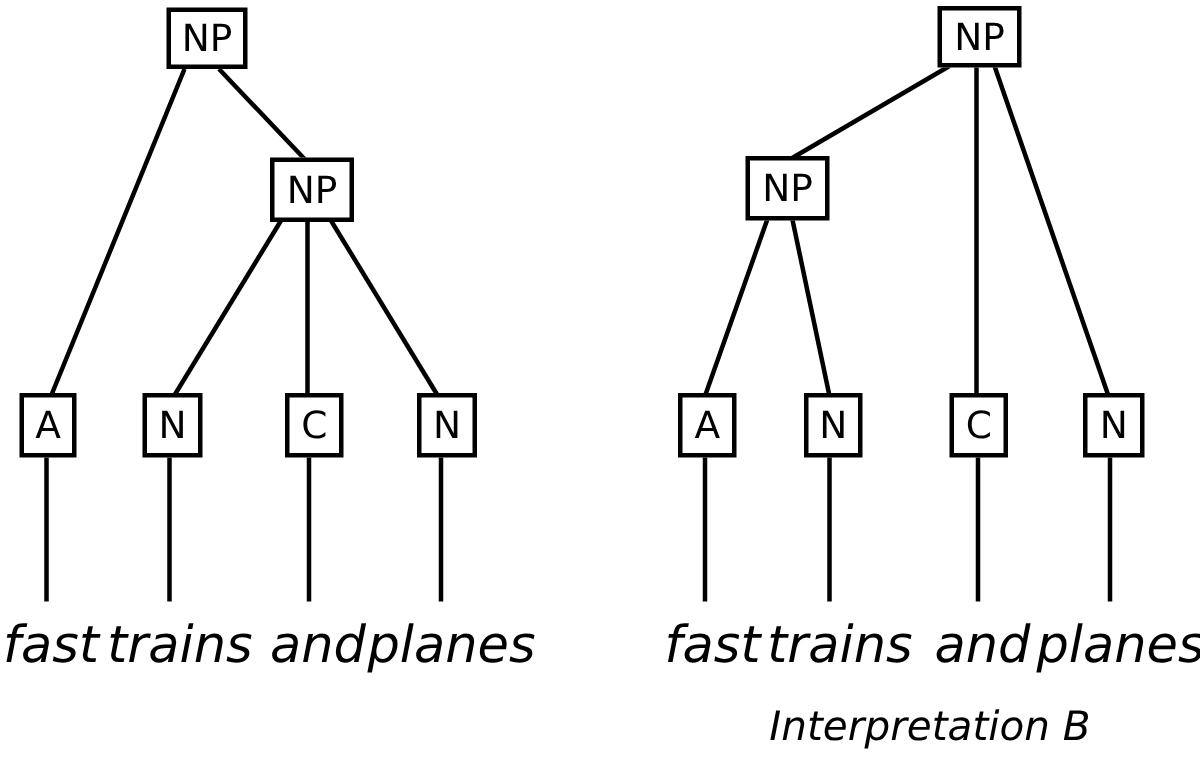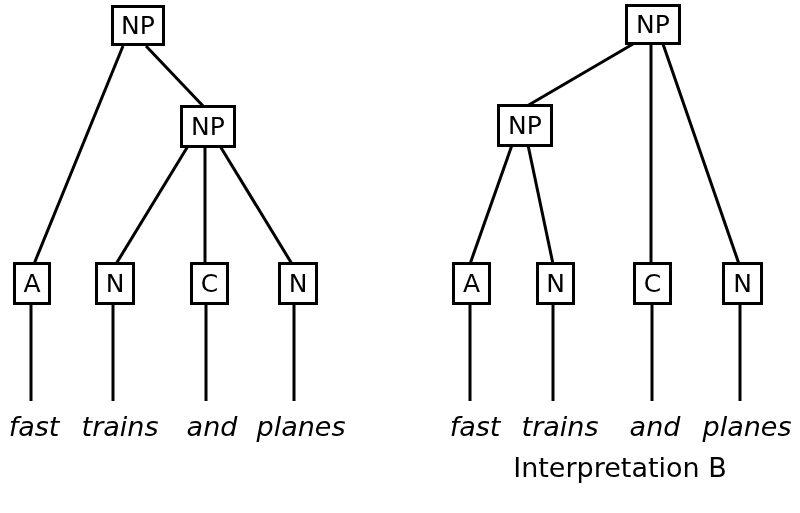--- a/index.html
+++ b/index.html
@@ -35,21 +35,21 @@
     display: flex;
     align-items: center;
     justify-content: center;
     font-size: 25px;
     line-height: 1;
     z-index: 2;
   }
   .word {
     position: absolute;
     transform: translateX(-50%);
-    font-size: 27px;
+    font-size: 34px;
     font-style: italic;
     line-height: 1;
     white-space: nowrap;
     z-index: 2;
   }
   .caption {
     position: absolute;
     transform: translateX(-50%);
     font-size: 27px;
     line-height: 1;
@@ -105,15 +105,15 @@
   <div class="node" style="left:452px; top:262px; width:39px; height:43px;">A</div>
   <div class="node" style="left:536px; top:262px; width:39px; height:43px;">N</div>
   <div class="node" style="left:633px; top:262px; width:39px; height:43px;">C</div>
   <div class="node" style="left:722px; top:262px; width:41px; height:43px;">N</div>
 
   <div class="word" style="left:475px; top:413px;">fast</div>
   <div class="word" style="left:560px; top:413px;">trains</div>
   <div class="word" style="left:655px; top:413px;">and</div>
   <div class="word" style="left:747px; top:413px;">planes</div>
 
-  <div class="caption" style="left:620px; top:454px;">Interpretation B</div>
+  <div class="caption" style="left:620px; top:471px;font-style:italic;">Interpretation B</div>
 
 </div>
 
 </body></html>

